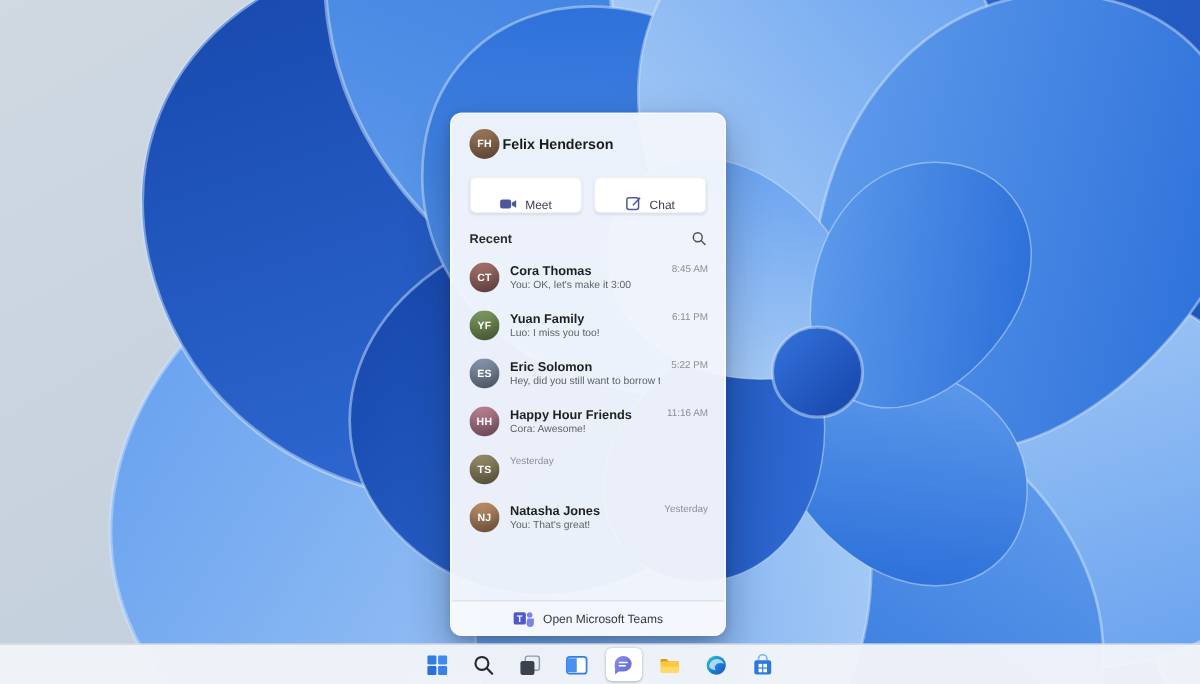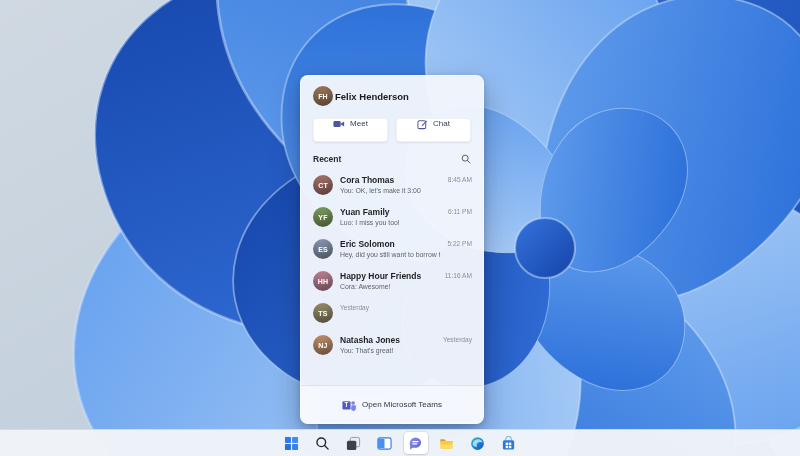--- a/index.html
+++ b/index.html
@@ -25,37 +25,37 @@
     display:flex; align-items:center; justify-content:center;
     color:#fff; font-size:7px; font-weight:bold; letter-spacing:.2px;
     box-shadow:inset 0 -6px 8px rgba(0,0,0,0.18);
   }
   .header-name { font-size:9.5px; font-weight:bold; color:#1b1b1b; }
 
   .action-row { display:flex; gap:8px; padding:6px 12px 2px 12px; }
   .action-btn {
     flex:1; height:24px; background:#ffffff; border:1px solid rgba(0,0,0,0.05);
     border-radius:4px; box-shadow:0 1px 2px rgba(0,0,0,0.09);
-    display:flex; align-items:flex-start; justify-content:center; gap:5px;
+    display:flex; align-items:flex-end; justify-content:center; gap:5px;
     font-size:8px; color:#3a3f52; cursor:default;
   }
   .action-btn svg { display:block; }
 
   .recent-row { display:flex; align-items:center; justify-content:space-between; padding:10px 12px 4px 12px; }
   .recent-label { font-size:8.5px; font-weight:bold; color:#2b2b2b; }
 
   .conv-list { flex:1; padding-top:2px; overflow:hidden; }
   .conv-row { display:flex; align-items:flex-start; gap:7px; padding:5px 11px 5px 12px; min-height:32px; }
   .conv-main { flex:1; min-width:0; }
   .conv-name { font-size:8.5px; font-weight:bold; color:#1f1f1f; line-height:10px; white-space:nowrap; overflow:hidden; }
   .conv-preview { font-size:6.9px; color:#5f6368; line-height:9px; margin-top:1px; white-space:nowrap; overflow:hidden; }
   .conv-time { font-size:6.6px; color:#8a8f99; line-height:10px; white-space:nowrap; }
 
   .panel-footer {
-    height:38px; border-top:1px solid rgba(0,0,0,0.08);
+    height:23px; border-top:1px solid rgba(0,0,0,0.08);
     display:flex; align-items:center; justify-content:center; gap:6px;
     font-size:8px; color:#34383f; background:rgba(248,250,253,0.6);
   }
 
   
   .taskbar {
     position:absolute; left:0; bottom:0; width:800px; height:27px;
     background:rgba(241,244,249,0.97);
     border-top:1px solid rgba(180,190,205,0.45);
     display:flex; align-items:center; justify-content:center; gap:7px;

